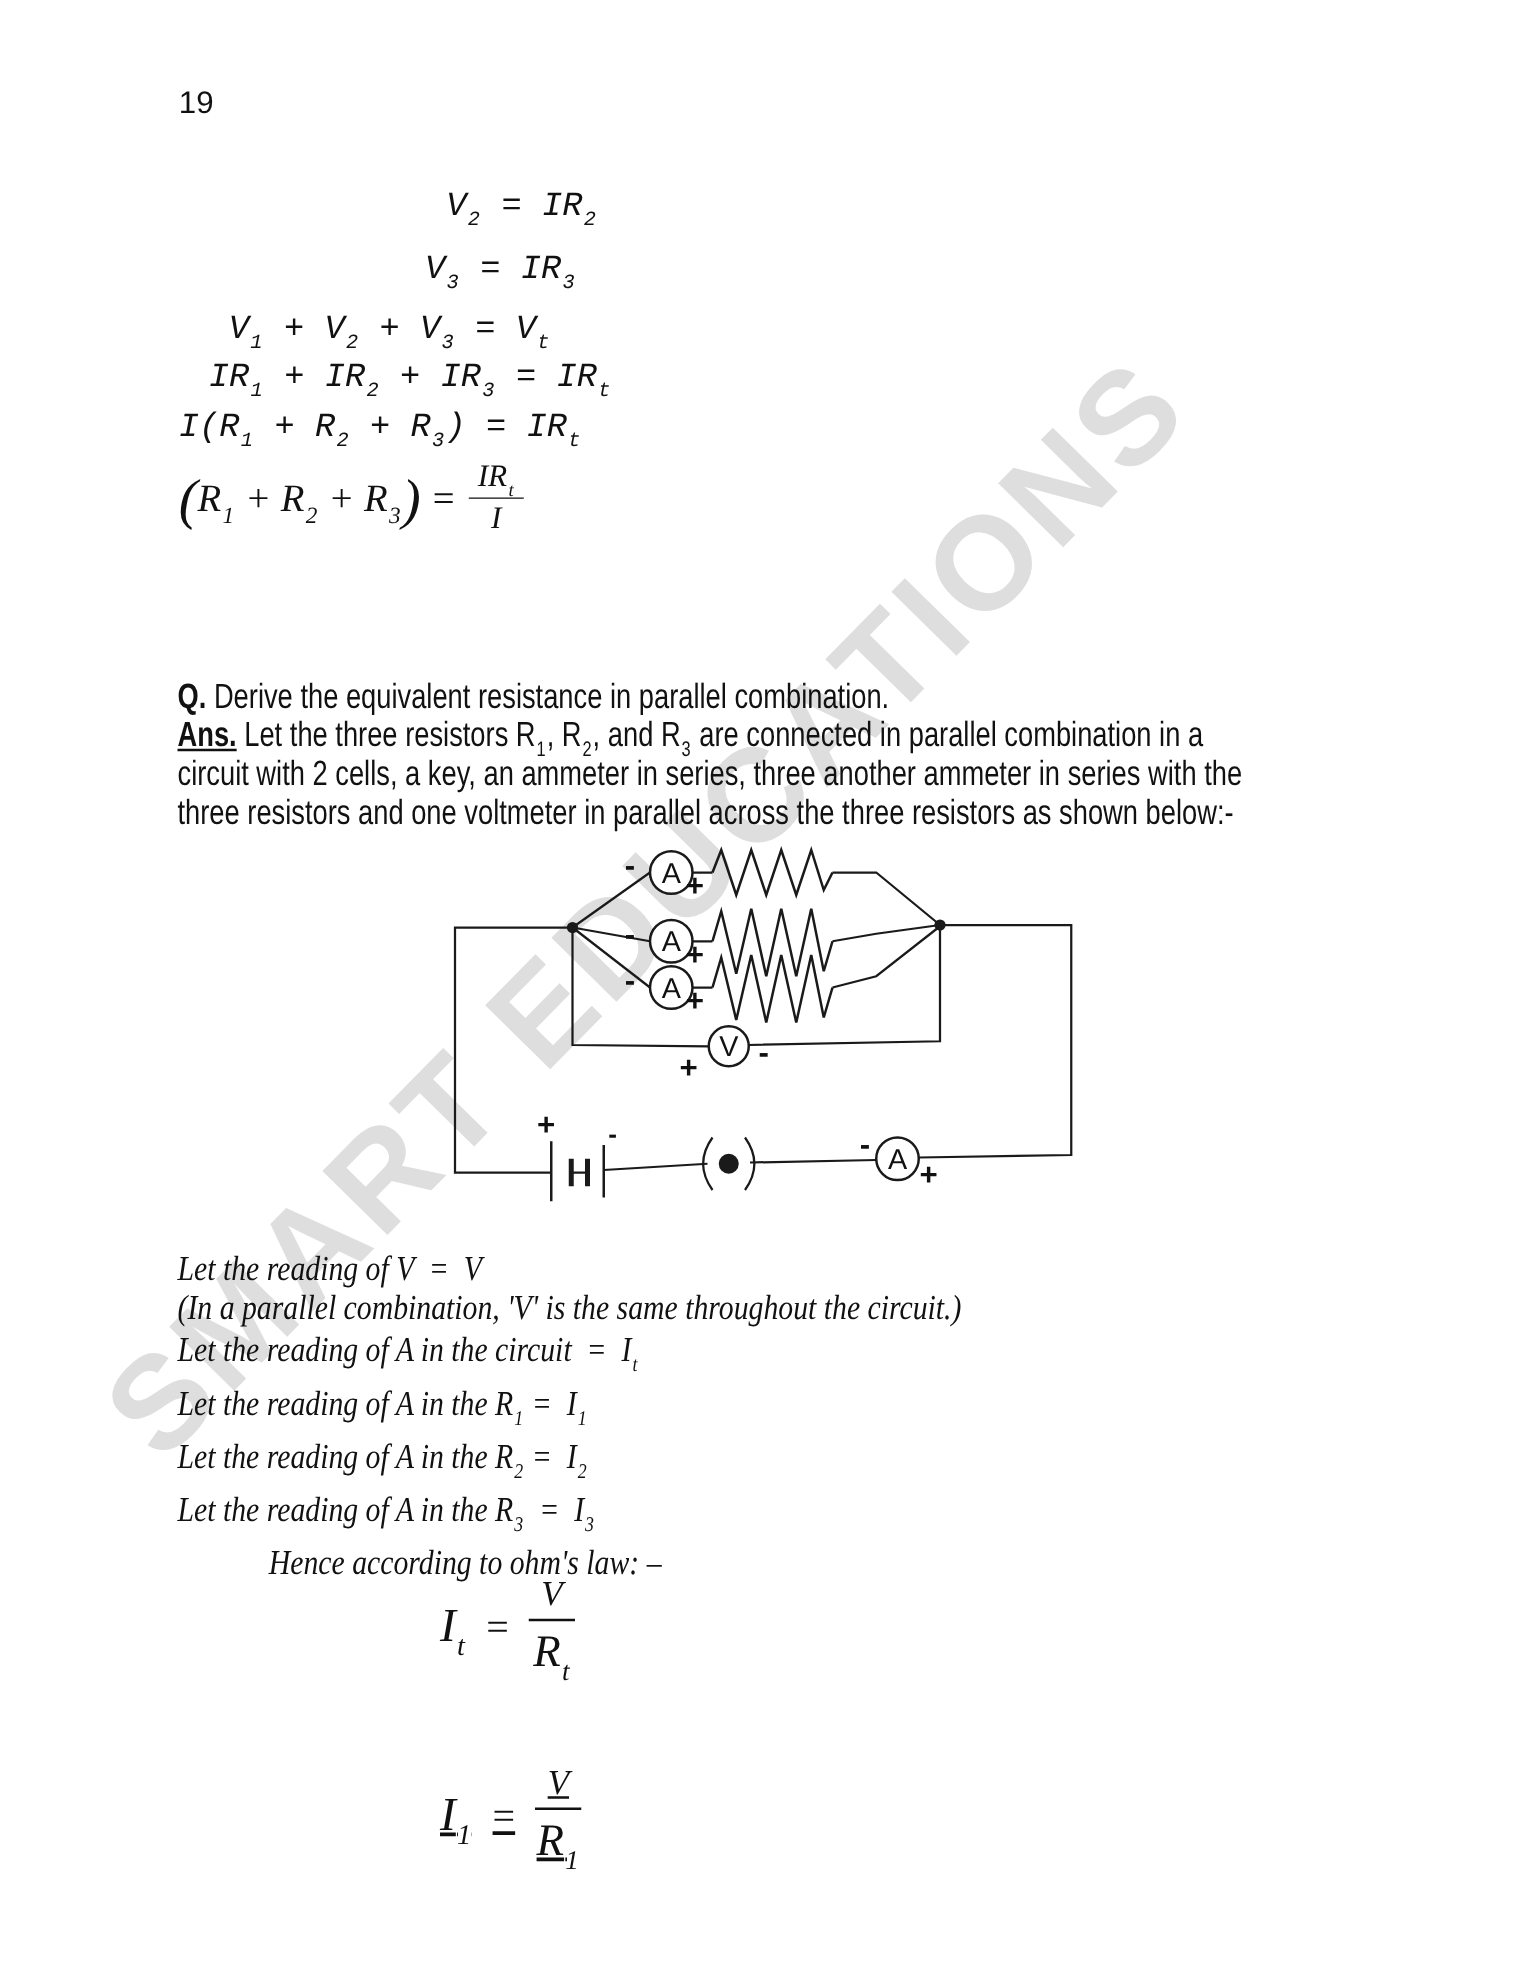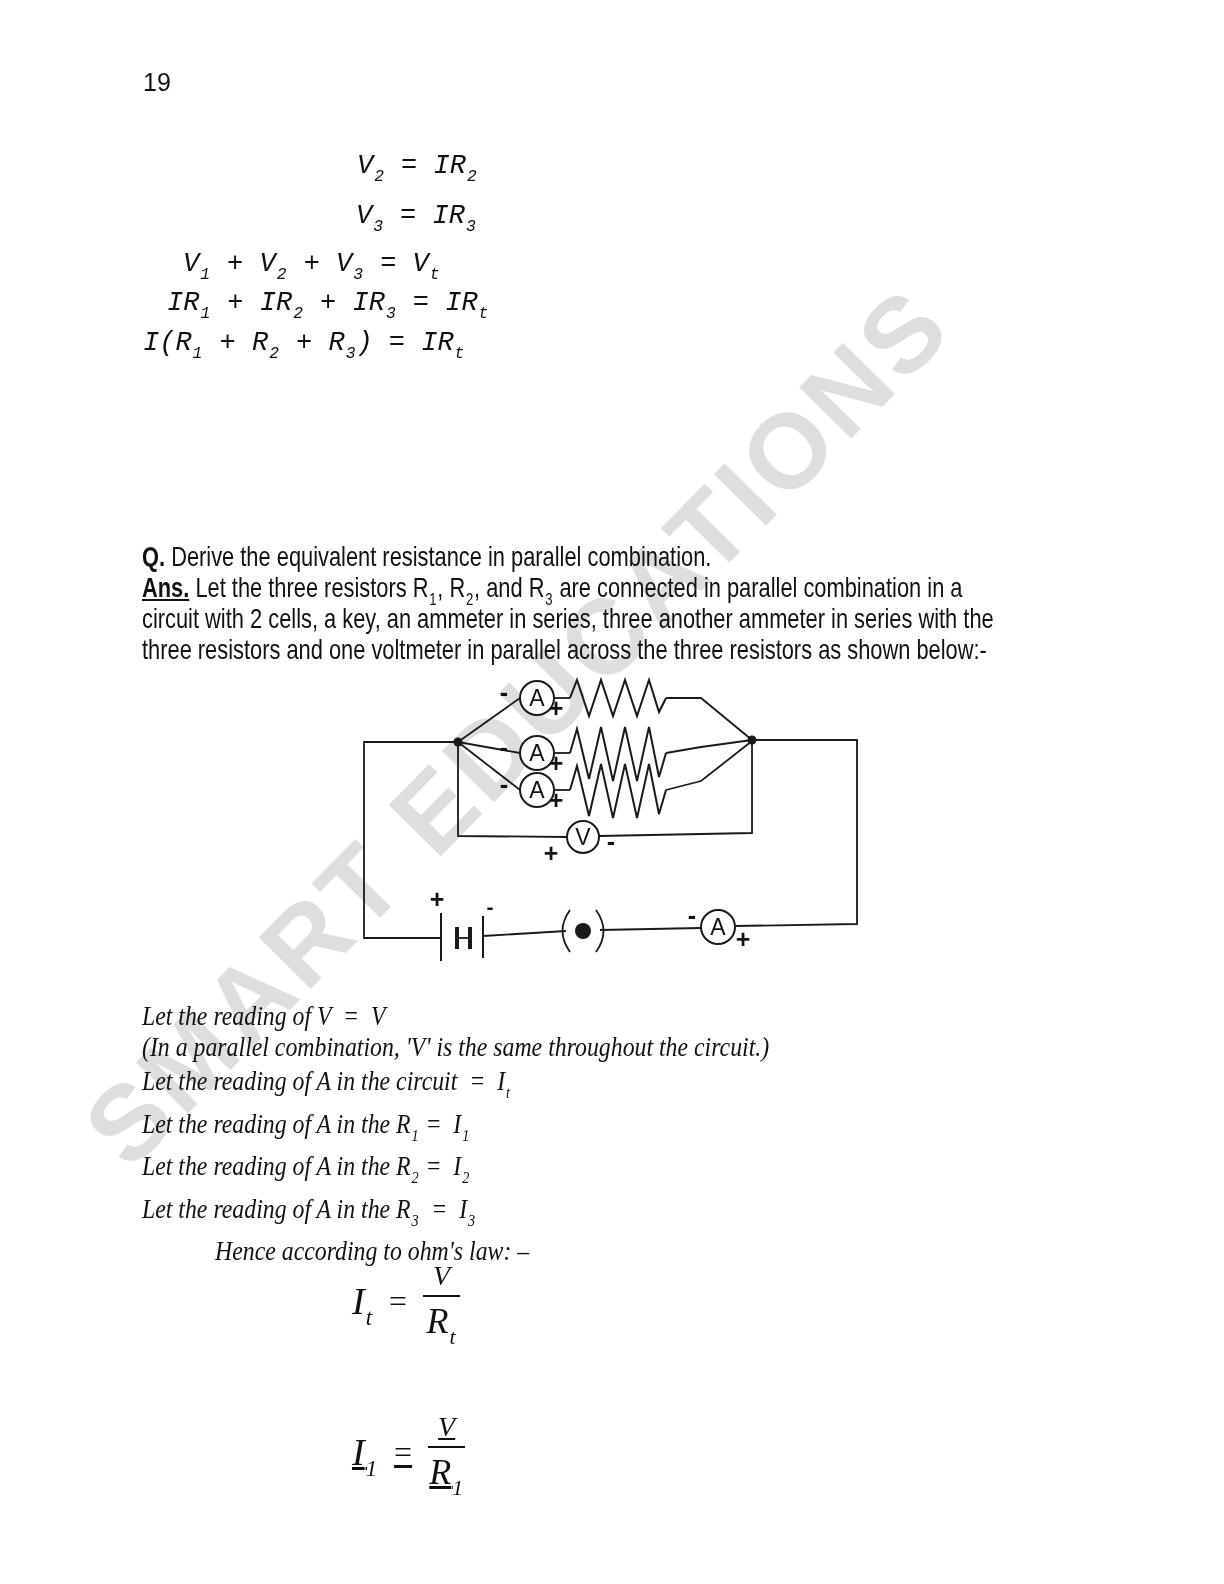--- a/index.html
+++ b/index.html
@@ -55,25 +55,32 @@
 </head>
 <body>
 
 <div id="watermark" class="abs">SMART EDUCATIONS</div>
 
 <div id="content">
 
   <div class="abs" style="left:143px;top:68px;font-size:25px;">19</div>
 
   <div class="abs math eq" style="left:357px;top:151px;">V<sub>2</sub> = IR<sub>2</sub></div>
-  <div class="abs math eq" style="left:356px;top:201px;">V<sub>3</sub> = IR<sub>3</sub></div>
+  <div class="abs math eq" style="left:340px;top:201px;">V<sub>3</sub> = IR<sub>3</sub></div>
   <div class="abs math eq" style="left:183px;top:249px;">V<sub>1</sub> + V<sub>2</sub> + V<sub>3</sub> = V<sub>t</sub></div>
   <div class="abs math eq" style="left:143px;top:288px;margin-left:24px;">IR<sub>1</sub> + IR<sub>2</sub> + IR<sub>3</sub> = IR<sub>t</sub></div>
   <div class="abs math eq" style="left:143px;top:328px;">I(R<sub>1</sub> + R<sub>2</sub> + R<sub>3</sub>) = IR<sub>t</sub></div>
 
+  <div class="abs eqrow" style="left:143px;top:368px;gap:10px;">
+    <span class="math" style="font-size:31px;"><span class="bigp">(</span>R<sub>1</sub> + R<sub>2</sub> + R<sub>3</sub><span class="bigp">)</span> =</span>
+    <span class="frac small math">
+      <span class="num">IR<sub>t</sub></span>
+      <span class="den">I</span>
+    </span>
+  </div>
 
 
 
   <div class="abs sans" style="left:142px;top:541px;"><b>Q.</b><span> Derive the equivalent resistance in parallel combination.</span></div>
   <div class="abs sans" style="left:142px;top:572px;"><b class="u">Ans.</b><span> Let the three resistors R<sub>1</sub>, R<sub>2</sub>, and R<sub>3</sub> are connected in parallel combination in a</span></div>
   <div class="abs sans" style="left:142px;top:603px;">circuit with 2 cells, a key, an ammeter in series, three another ammeter in series with the</div>
   <div class="abs sans" style="left:142px;top:634px;">three resistors and one voltmeter in parallel across the three resistors as shown below:-</div>
 
   <svg class="abs" style="left:340px;top:652px;" width="560" height="345" viewBox="340 652 560 345">
 

